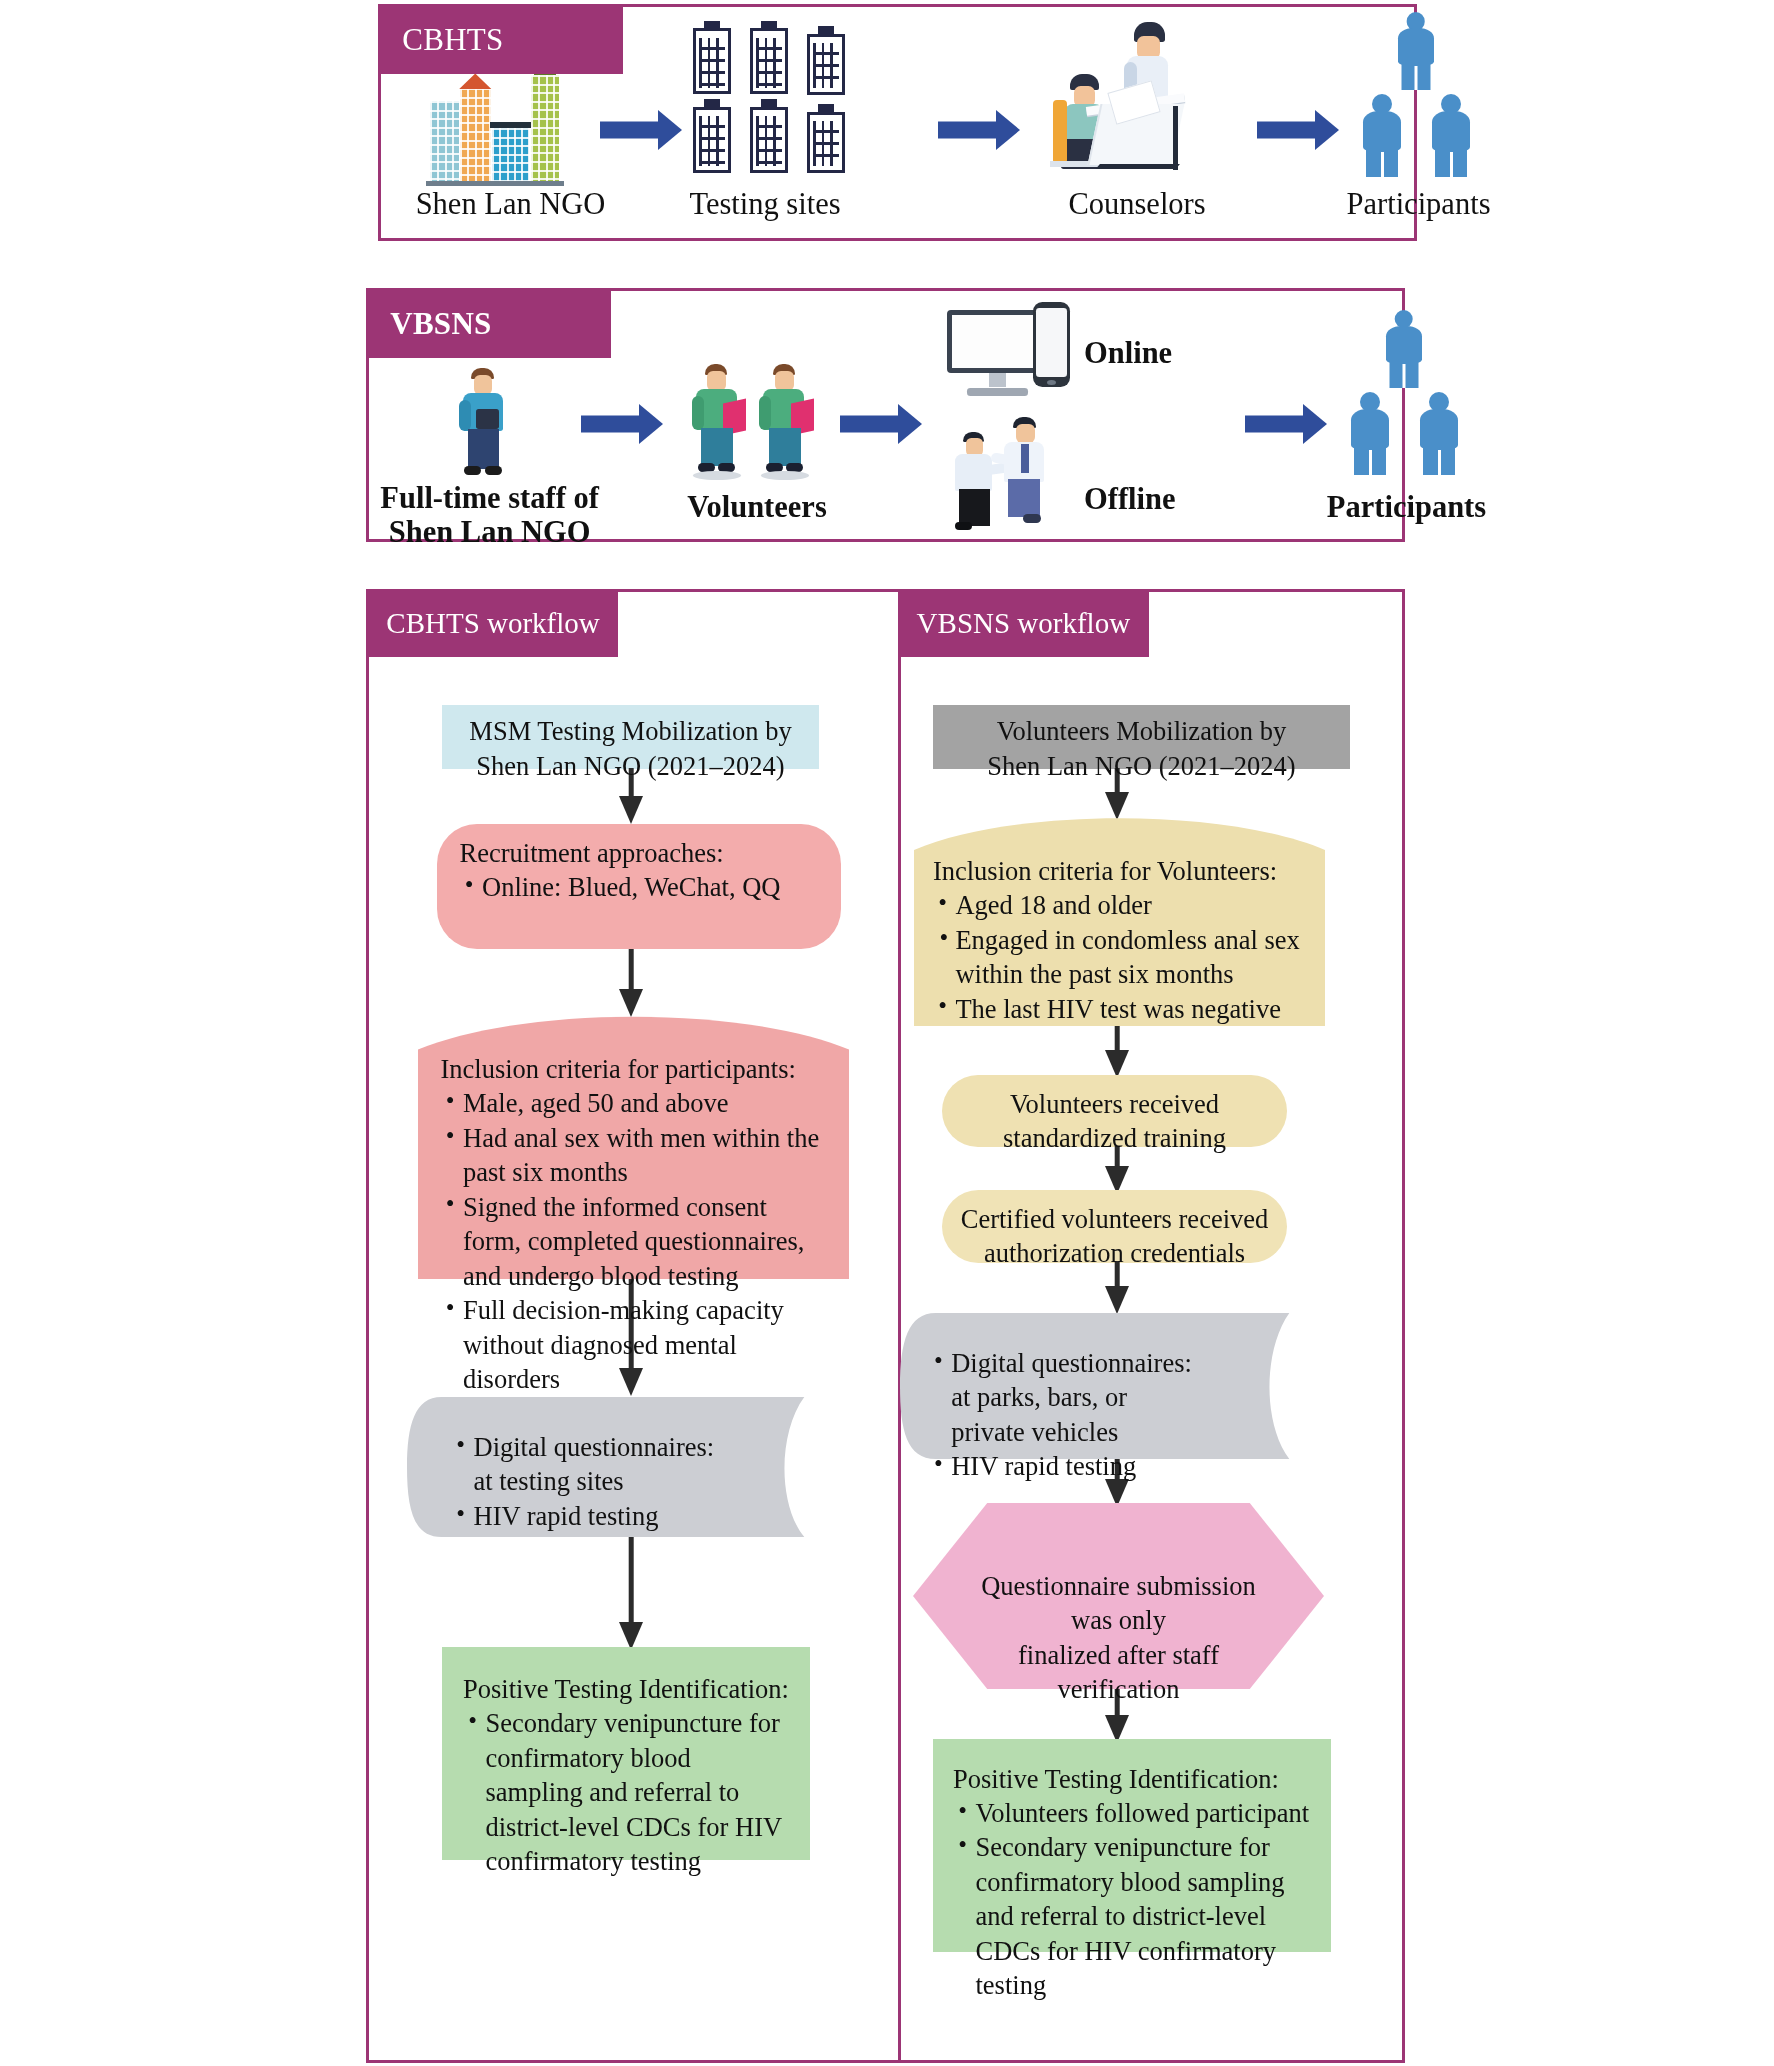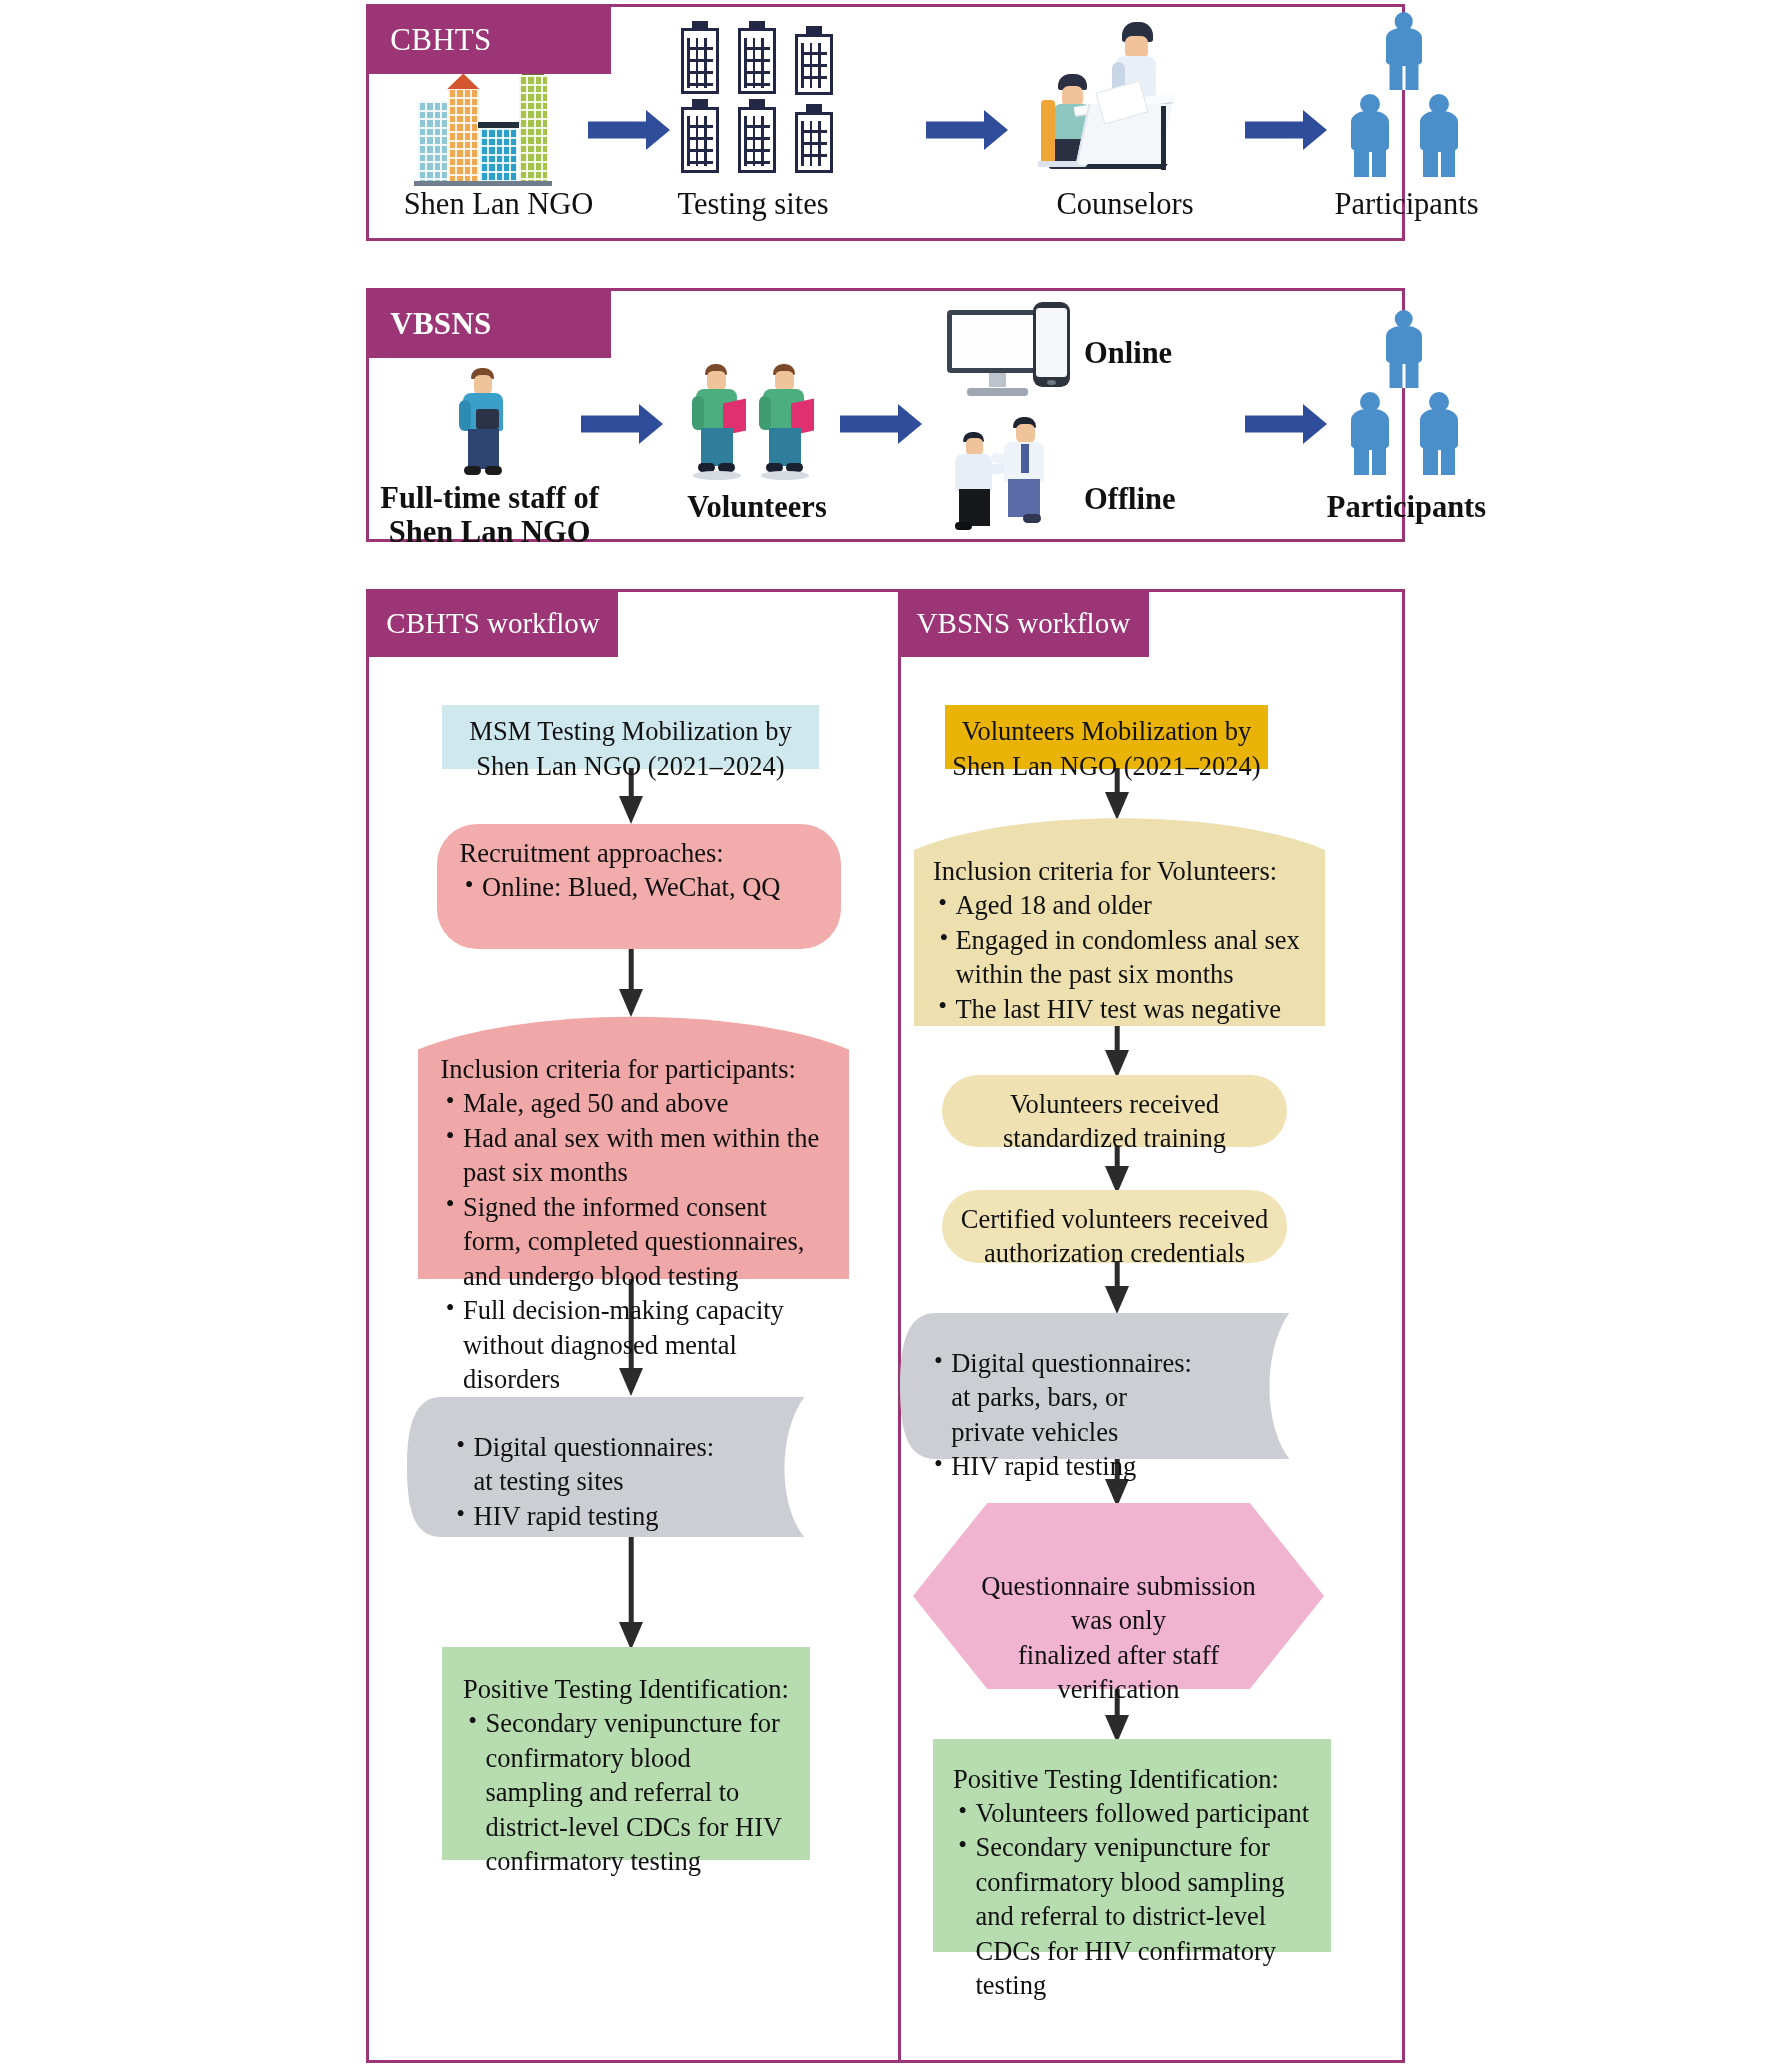--- a/index.html
+++ b/index.html
@@ -21,21 +21,21 @@
     top: -1.3px; left: -1.3px;
     background: #9C3575;
     color: #ffffff;
     display: flex; align-items: center;
     padding: 0 22.5px;
     letter-spacing: 0.3px;
     z-index: 5;
   }
 
   
-  #panel-cbhts { left: 366px; top: 4px;  width: 1039px; height: 237px; }
+  #panel-cbhts { left: 378px; top: 4px;  width: 1039px; height: 237px; }
   #panel-vbsns { left: 366px; top: 288px; width: 1039px; height: 254px; font-weight: bold; }
   #panel-cbhts .panel-tab { width: 243px; height: 68px; font-size: 31px; }
   #panel-vbsns .panel-tab { width: 243px; height: 68px; font-size: 31px; }
   .stage-label {
     position: absolute;
     text-align: center;
     font-size: 30.5px;
     color: #111;
     white-space: nowrap;
     line-height: 1.12;
@@ -497,21 +497,21 @@
           <div class="title">Positive Testing Identification:</div>
           <ul>
             <li>Secondary venipuncture for confirmatory blood sampling and referral to district-level CDCs for HIV confirmatory testing</li>
           </ul>
         </div>
       </div>
     </div>
 
     <div class="col" id="col-right">
 
-      <div class="node rect center" style="left:44px; top:113px; width:323px; height:64px; background:#eab308; padding:9.3px 6.6px;">
+      <div class="node rect center" style="left:32px; top:113px; width:417px; height:64px; background:#a3a3a3; padding:9.3px 6.6px;">
         <div class="txt">
           <span>Volunteers Mobilization by</span><br>
           <span>Shen Lan NGO (2021–2024)</span>
         </div>
       </div>
 
       <div class="varrow" style="left:203px; top:176px; width:26.5px; height:52px;">
         <div class="shaft" style="height:28px;"></div>
           <div class="head"></div>
       </div>

